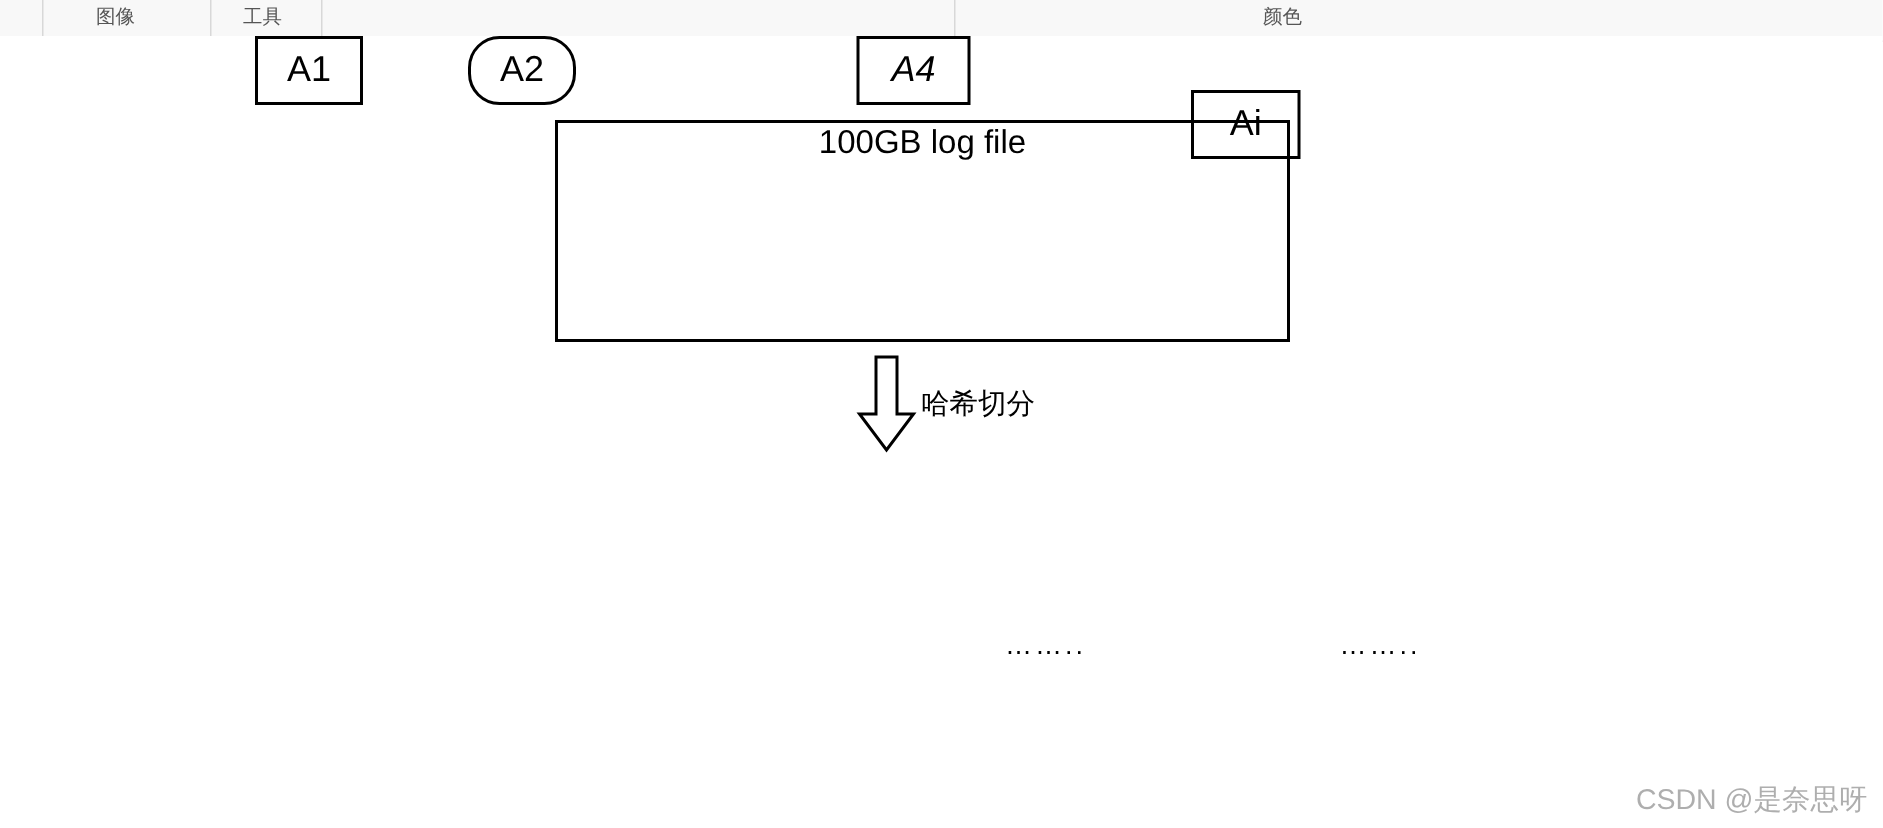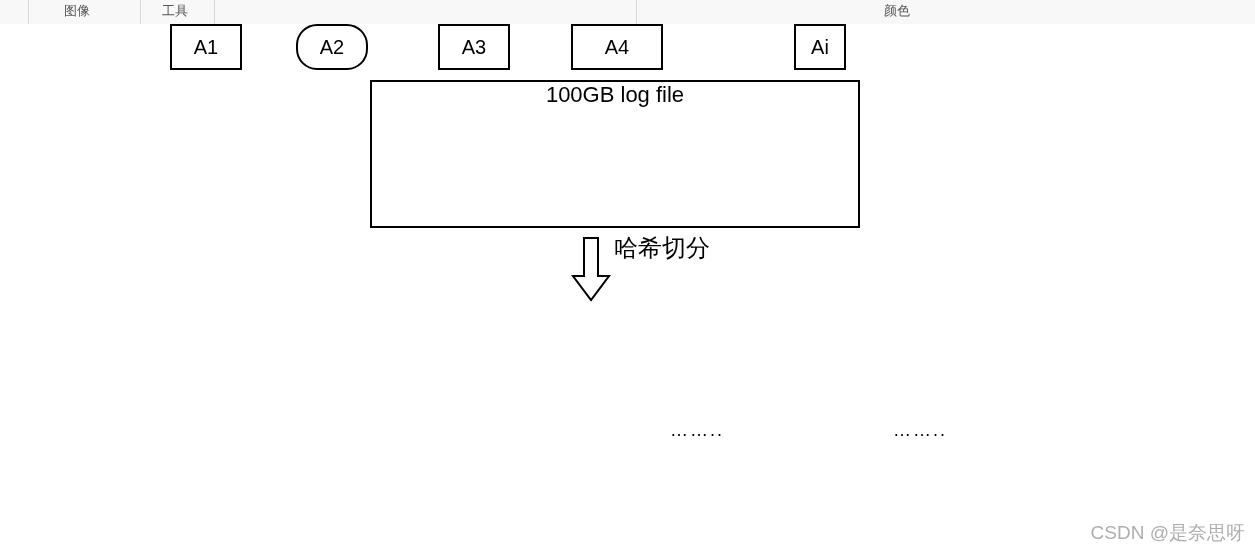--- a/index.html
+++ b/index.html
@@ -58,31 +58,31 @@
     .arrow-wrap {
       position: absolute;
       left: 569px;
       top: 212px;
       display: flex;
       align-items: center;
     }
     .arrow-label {
       position: absolute;
       left: 614px;
-      top: 208px;
-      font-size: 24px;
+      top: 232px;
+      font-size: 19px;
     }
     .split-box {
       position: absolute;
       border: 2px solid #000;
       height: 46px;
       display: flex;
       align-items: center;
       justify-content: center;
-      font-size: 20px;
+      font-size: 24px;
     }
     .ellipsis {
       position: absolute;
       top: 396px;
       font-size: 18px;
       letter-spacing: 2px;
       color: #000;
     }
     .watermark {
       position: absolute;
@@ -96,52 +96,49 @@
 <body>
 
 <div class="toolbar">
   <div class="toolbar-sep" style="left:28px;"></div>
   <div class="toolbar-item" style="left:64px;">图像</div>
   <div class="toolbar-sep" style="left:140px;"></div>
   <div class="toolbar-item" style="left:162px;font-family:Liberation Serif, serif;">工具</div>
   <div class="toolbar-sep" style="left:214px;"></div>
   <div class="toolbar-item" style="left:408px;margin-top:21px;">形状</div>
   <div class="toolbar-sep" style="left:636px;"></div>
-  <div class="toolbar-item" style="left:842px;margin-left:42px;">颜色</div>
+  <div class="toolbar-item" style="left:842px;">颜色</div>
 </div>
 
 <div class="canvas">
 
   <div class="main-box">
     <span>100GB log file</span>
   </div>
 
   <div class="arrow-wrap">
     <svg width="44" height="68" viewBox="0 0 44 68">
       <path d="M 15 2 L 29 2 L 29 40 L 40 40 L 22 64 L 4 40 L 15 40 Z" fill="none" stroke="#000" stroke-width="2"></path>
     </svg>
   </div>
   <div class="arrow-label">哈希切分</div>
 
   <div class="split-box" style="left:170px; width:72px;">
     <span>A1</span>
   </div>
-  <div class="split-box" style="left:296px; width:72px;border-radius:21px;">
+  <div class="split-box" style="left:312px; width:72px;border-radius:21px;">
     <span>A2</span>
   </div>
-  <div class="split-box" style="left:438px; width:72px;">
-    <span>A3</span>
-  </div>
-  <div class="split-box" style="left:571px; width:92px;">
+  <div class="split-box" style="left:571px; width:76px;font-style:italic;">
     <span>A4</span>
   </div>
 
   <div class="ellipsis" style="left:670px;">……..</div>
 
-  <div class="split-box" style="left:794px; width:52px;">
+  <div class="split-box" style="left:794px; width:73px;margin-top:36px;">
     <span>Ai</span>
   </div>
 
   <div class="ellipsis" style="left:893px;">……..</div>
 
 
 </div>
 
 <div class="watermark">CSDN @是奈思呀</div>
 

